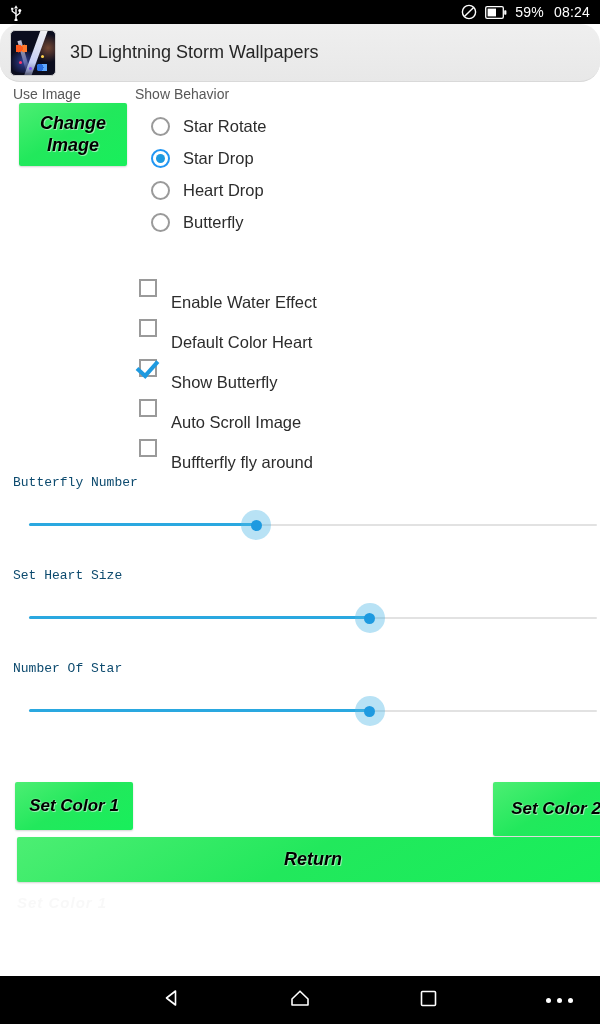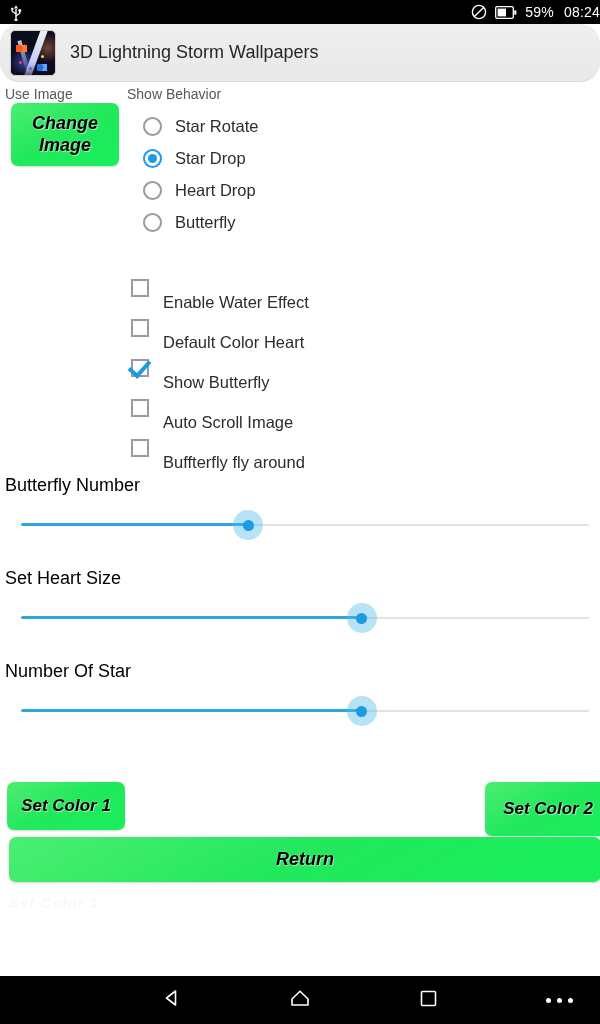--- a/index.html
+++ b/index.html
@@ -35,20 +35,21 @@
   }
   .sb-left {
     display: flex;
     align-items: center;
     padding-left: 9px;
   }
   .sb-right {
     margin-left: auto;
     display: flex;
     align-items: center;
+    padding-right: 10px;
     gap: 8px;
   }
   .usb-icon { display: block; }
   .dnd-icon { display: block; }
   .battery-icon { display: block; }
   .sb-text {
     font-size: 14px;
     font-family: "Liberation Sans", sans-serif;
     color: #ffffff;
     letter-spacing: 0.2px;
@@ -138,40 +139,40 @@
     margin-left: 14px;
     font-size: 18px;
     color: #262626;
     font-family: "Liberation Sans", sans-serif;
     white-space: nowrap;
   }
 
   
   #content {
     position: absolute;
-    left: 5px; top: 82px;
+    left: 13px; top: 82px;
     width: 560px;
     height: 894px;
     background: #ffffff;
   }
 
   .muted-label {
     position: absolute;
     font-size: 14px;
     color: #585858;
     font-family: "Liberation Sans", sans-serif;
     white-space: nowrap;
   }
 
   
   .green-btn {
     position: absolute;
     background: linear-gradient(150deg, #4dee73 0%, #22e85c 48%, #18ef5b 100%);
     border: none;
-    border-radius: 7px;
+    border-radius: 2px;
     color: #000000;
     font-family: "Liberation Sans", sans-serif;
     font-weight: bold;
     font-style: italic;
     text-align: center;
     cursor: pointer;
     box-shadow: 0 1px 2px rgba(0,0,0,0.18);
     text-shadow: 1px 1px 0 rgba(255,255,255,0.45), 0 0 2px rgba(255,255,255,0.5);
     padding: 0;
     display: flex;
@@ -267,24 +268,24 @@
     font-family: "Liberation Sans", sans-serif;
     white-space: nowrap;
     margin-top: 28px;
   }
 
   
   .slider-block { position: absolute; left: 0; width: 600px; }
   .slider-title {
     position: absolute;
     left: 0; top: 0;
-    font-size: 18px;
-    color: #000000;
+    font-size: 13px;
+    color: #0c4a6e;
     white-space: nowrap;
-    font-family: Liberation Sans, sans-serif;
+    font-family: Liberation Mono, monospace;
   }
   .slider-track-wrap {
     position: absolute;
     left: 16px; top: 36px;
     width: 568px; height: 28px;
   }
   .slider-track-bg {
     position: absolute;
     left: 0; top: 13px;
     width: 100%; height: 2px;

